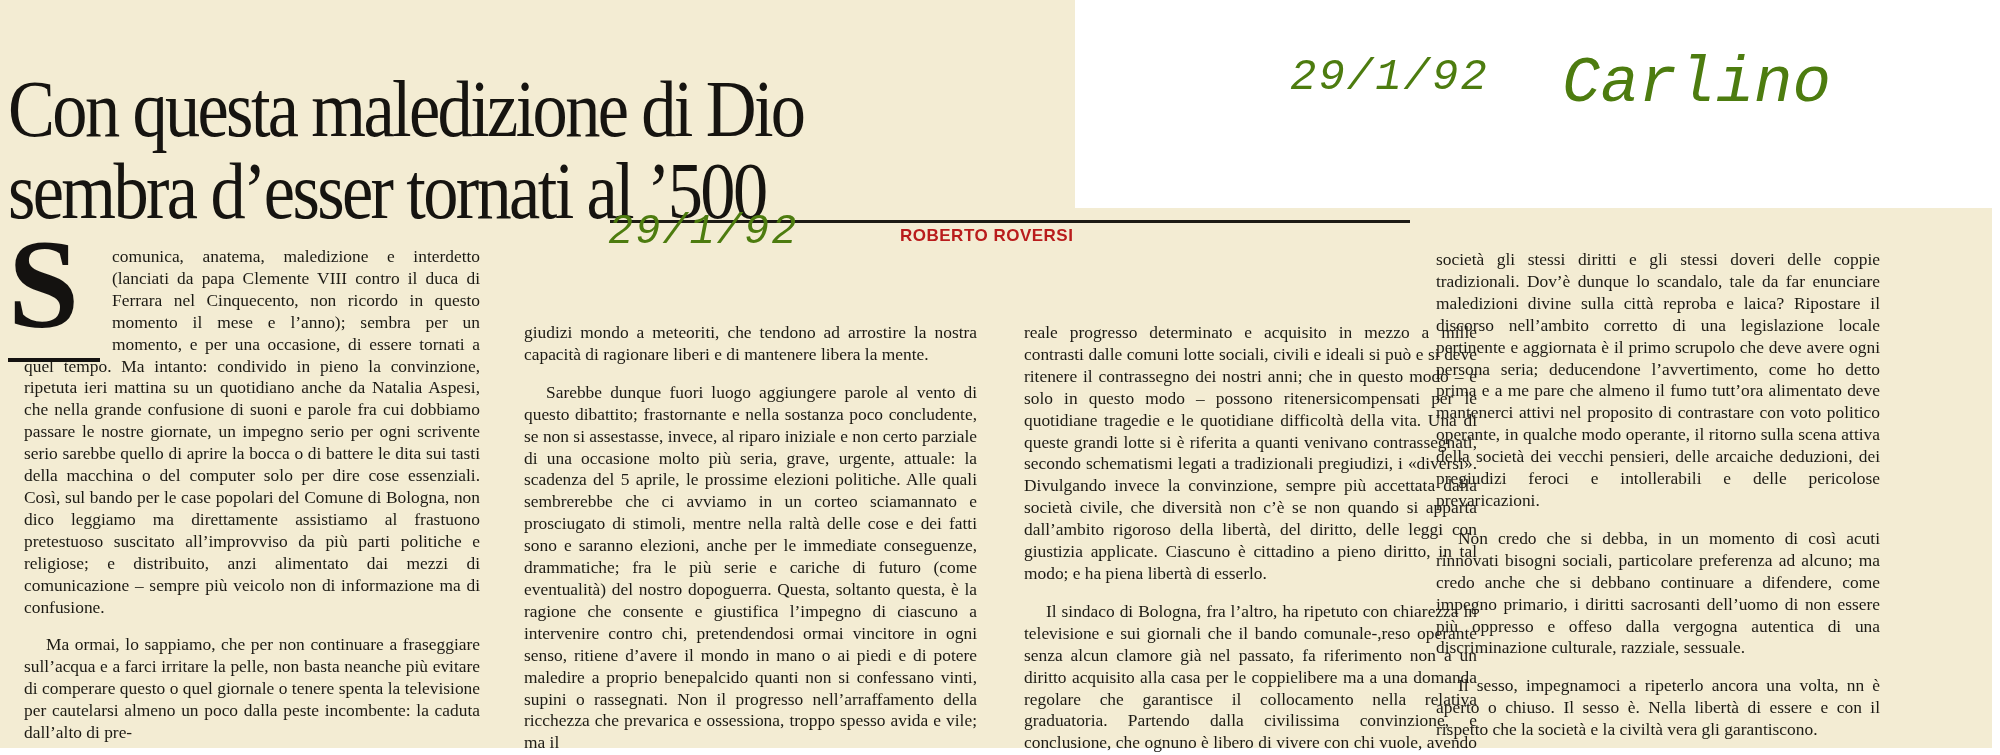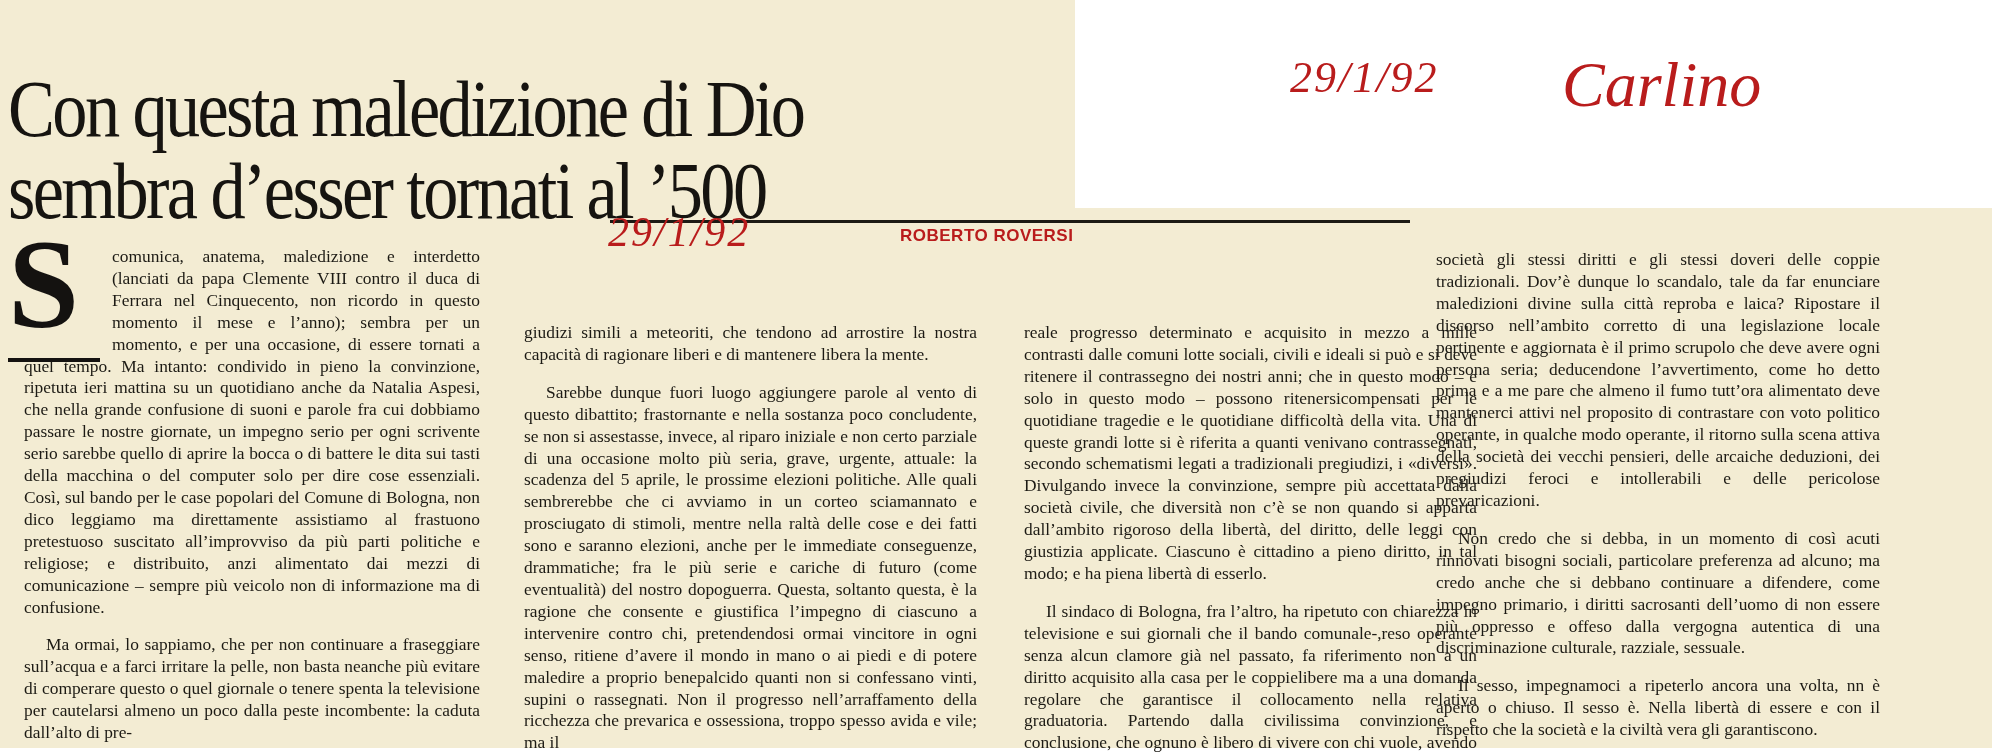--- a/index.html
+++ b/index.html
@@ -15,22 +15,22 @@
   .paper-top { left:0; top:0; width:1075px; height:215px; }
   .paper-body { left:0; top:208px; width:1992px; height:540px; }
   .headline {
     position:absolute; left:8px; top:14px; width:1060px;
     font-family:"Liberation Serif", serif;
     font-size:80px; line-height:82px; letter-spacing:-3px;
     color:#161410; font-weight:normal;
     transform:scaleX(0.88); transform-origin:left top;
   }
   .handwritten {
-    position:absolute; font-family:Liberation Serif, serif;
-    color:#b91c1c; font-style:italic; font-weight:normal;
+    position:absolute; font-family:Liberation Mono, monospace;
+    color:#4d7c0f; font-style:italic; font-weight:normal;
   }
   .hw-date-top { left:1290px; top:52px; font-size:44px; letter-spacing:2px; }
   .hw-paper-name { left:1562px; top:48px; font-size:64px; }
   .hw-date-mid { left:608px; top:208px; font-size:42px; letter-spacing:2px; }
   .byline-rule {
     position:absolute; left:610px; top:220px; width:800px; height:3px; background:#1c1a14;
   }
   .byline {
     position:absolute; left:900px; top:226px;
     font-family:"Liberation Sans", sans-serif; font-weight:bold;
@@ -76,21 +76,21 @@
 <div class="col col1">
   <div class="dropcap-wrap">
     <span class="dropcap">S</span>
     <div class="dropcap-rule"></div>
   </div>
   <p>comunica, anatema, maledizione e interdetto (lanciati da papa Clemente VIII contro il duca di Ferrara nel Cinquecento, non ricordo in questo momento il mese e l’anno); sembra per un momento, e per una occasione, di essere tornati a quel tempo. Ma intanto: condivido in pieno la convinzione, ripetuta ieri mattina su un quotidiano anche da Natalia Aspesi, che nella grande confusione di suoni e parole fra cui dobbiamo passare le nostre giornate, un impegno serio per ogni scrivente serio sarebbe quello di aprire la bocca o di battere le dita sui tasti della macchina o del computer solo per dire cose essenziali. Così, sul bando per le case popolari del Comune di Bologna, non dico leggiamo ma direttamente assistiamo al frastuono pretestuoso suscitato all’improvviso da più parti politiche e religiose; e distribuito, anzi alimentato dai mezzi di comunicazione – sempre più veicolo non di informazione ma di confusione.</p>
   <p class="indent">Ma ormai, lo sappiamo, che per non continuare a fraseggiare sull’acqua e a farci irritare la pelle, non basta neanche più evitare di comperare questo o quel giornale o tenere spenta la televisione per cautelarsi almeno un poco dalla peste incombente: la caduta dall’alto di pre-</p>
 </div>
 
 <div class="col col2">
-  <p>giudizi simili a meteoriti, che tendono ad arrostire la nostra capacità di ragionare liberi e di mantenere libera la mente.</p>
+  <p>giudizi mondo a meteoriti, che tendono ad arrostire la nostra capacità di ragionare liberi e di mantenere libera la mente.</p>
   <p class="indent">Sarebbe dunque fuori luogo aggiungere parole al vento di questo dibattito; frastornante e nella sostanza poco concludente, se non si assestasse, invece, al riparo iniziale e non certo parziale di una occasione molto più seria, grave, urgente, attuale: la scadenza del 5 aprile, le prossime elezioni politiche. Alle quali sembrerebbe che ci avviamo in un corteo sciamannato e prosciugato di stimoli, mentre nella raltà delle cose e dei fatti sono e saranno elezioni, anche per le immediate conseguenze, drammatiche; fra le più serie e cariche di futuro (come eventualità) del nostro dopoguerra. Questa, soltanto questa, è la ragione che consente e giustifica l’impegno di ciascuno a intervenire contro chi, pretendendosi ormai vincitore in ogni senso, ritiene d’avere il mondo in mano o ai piedi e di potere maledire a proprio benepalcido quanti non si confessano vinti, supini o rassegnati. Non il progresso nell’arraffamento della ricchezza che prevarica e ossessiona, troppo spesso avida e vile; ma il</p>
 </div>
 
 <div class="col col3">
   <p>reale progresso determinato e acquisito in mezzo a mille contrasti dalle comuni lotte sociali, civili e ideali si può e si deve ritenere il contrassegno dei nostri anni; che in questo modo – e solo in questo modo – possono ritenersicompensati per le quotidiane tragedie e le quotidiane difficoltà della vita. Una di queste grandi lotte si è riferita a quanti venivano contrassegnati, secondo schematismi legati a tradizionali pregiudizi, i «diversi». Divulgando invece la convinzione, sempre più accettata dalla società civile, che diversità non c’è se non quando si apparta dall’ambito rigoroso della libertà, del diritto, delle leggi con giustizia applicate. Ciascuno è cittadino a pieno diritto, in tal modo; e ha piena libertà di esserlo.</p>
   <p class="indent">Il sindaco di Bologna, fra l’altro, ha ripetuto con chiarezza in televisione e sui giornali che il bando comunale-,reso operante senza alcun clamore già nel passato, fa riferimento non a un diritto acquisito alla casa per le coppielibere ma a una domanda regolare che garantisce il collocamento nella relativa graduatoria. Partendo dalla civilissima convinzione, e conclusione, che ognuno è libero di vivere con chi vuole, avendo nei riguardi della</p>
 </div>
 
 <div class="col col4">
   <p>società gli stessi diritti e gli stessi doveri delle coppie tradizionali. Dov’è dunque lo scandalo, tale da far enunciare maledizioni divine sulla città reproba e laica? Ripostare il discorso nell’ambito corretto di una legislazione locale pertinente e aggiornata è il primo scrupolo che deve avere ogni persona seria; deducendone l’avvertimento, come ho detto prima e a me pare che almeno il fumo tutt’ora alimentato deve mantenerci attivi nel proposito di contrastare con voto politico operante, in qualche modo operante, il ritorno sulla scena attiva della società dei vecchi pensieri, delle arcaiche deduzioni, dei pregiudizi feroci e intollerabili e delle pericolose prevaricazioni.</p>

